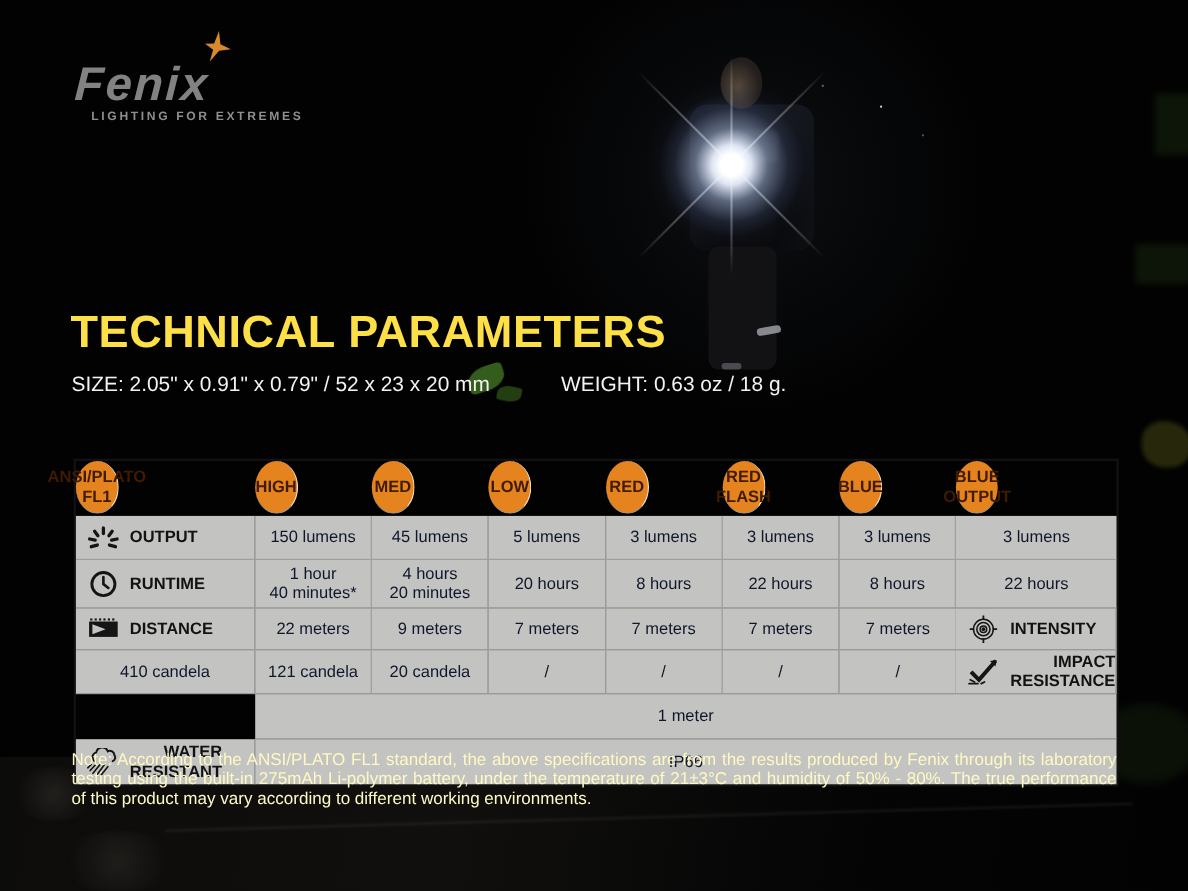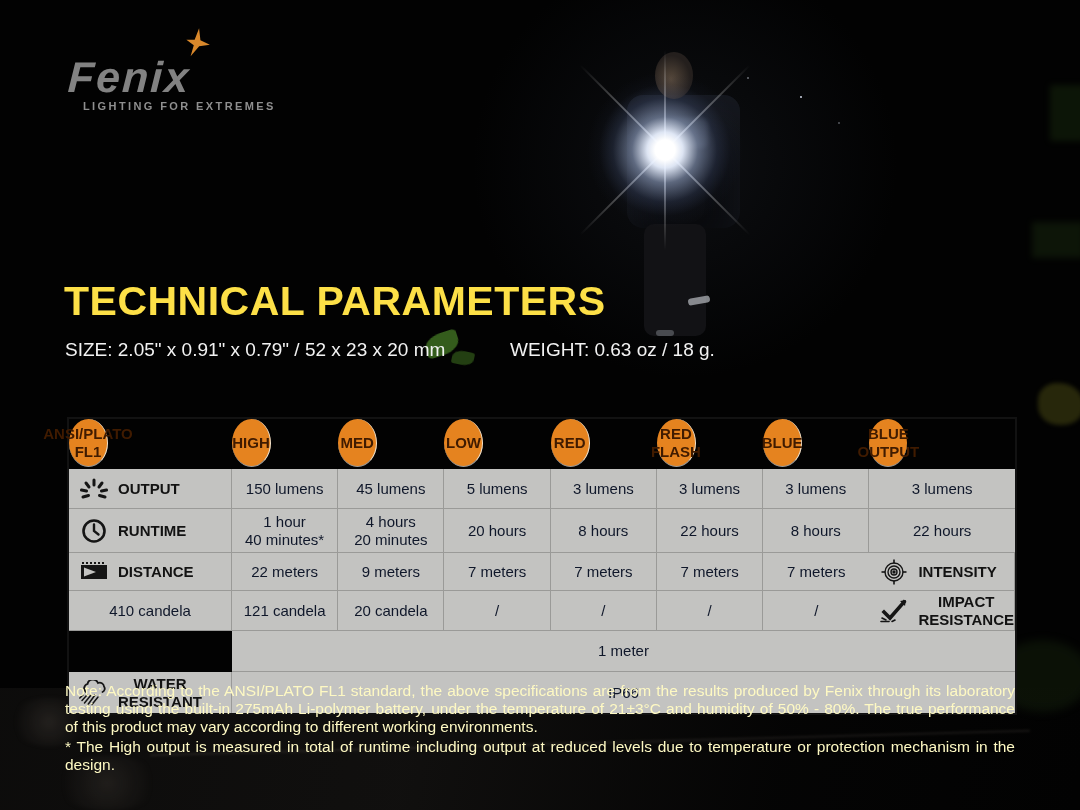--- a/index.html
+++ b/index.html
@@ -54,21 +54,21 @@
 
   
   .spec-table{left:67px;top:377px;width:946px;display:grid;
               grid-template-columns:163px repeat(7,1fr);
               grid-template-rows:50px 40px 44px 38px 40px 41px 41px;
               border:2px solid #121212;box-sizing:content-box;margin-top:40px;}
   .cell{background:#c3c3c1;border-right:1px solid #9a9a98;border-bottom:1px solid #9a9a98;
         display:flex;align-items:center;justify-content:center;color:#0f172a;font-size:15px;
         white-space:pre-line;text-align:center;line-height:1.15;}
   .cell.head{background:#e5831f;color:#401b00;font-weight:bold;border-right:1px solid #f3e3cd;border-bottom:1px solid #9a9a98;}
-  .cell.label{justify-content:flex-start;gap:8px;padding-left:9px;font-weight:bold;color:#121212;text-align:center;}
+  .cell.label{justify-content:flex-start;gap:8px;padding-left:9px;font-weight:bold;color:#121212;text-align:right;}
   .cell .icon{width:32px;display:flex;align-items:center;justify-content:center;flex:0 0 32px;}
   .colend{border-right:none !important;}
   .rowend{border-bottom:none !important;}
 
   
   .notes{left:65px;top:682px;width:950px;color:#fef9c3;font-size:15.5px;line-height:18px;}
   .notes p{margin:0 0 2px 0;text-align:justify;}
 </style>
 </head>
 <body>
@@ -207,15 +207,14 @@
               <line x1="16" y1="15" x2="9" y2="24.5"></line>
               <line x1="19" y1="17" x2="13" y2="24.5"></line>
             </g>
           </svg></span><span>WATER
 RESISTANT</span></div>
       <div class="cell val merged colend rowend" style="grid-column: 2 / -1;">IP66</div>
     </div>
 
   <div class="abs notes">
     <p>Note: According to the ANSI/PLATO FL1 standard, the above specifications are from the results produced by Fenix through its laboratory testing using the built-in 275mAh Li-polymer battery, under the temperature of 21±3°C and humidity of 50% - 80%. The true performance of this product may vary according to different working environments.</p>
-    <p>* The High output is measured in total of runtime including output at reduced levels due to temperature or protection mechanism in the design.</p>
   </div>
 </div>
 
 </body></html>

